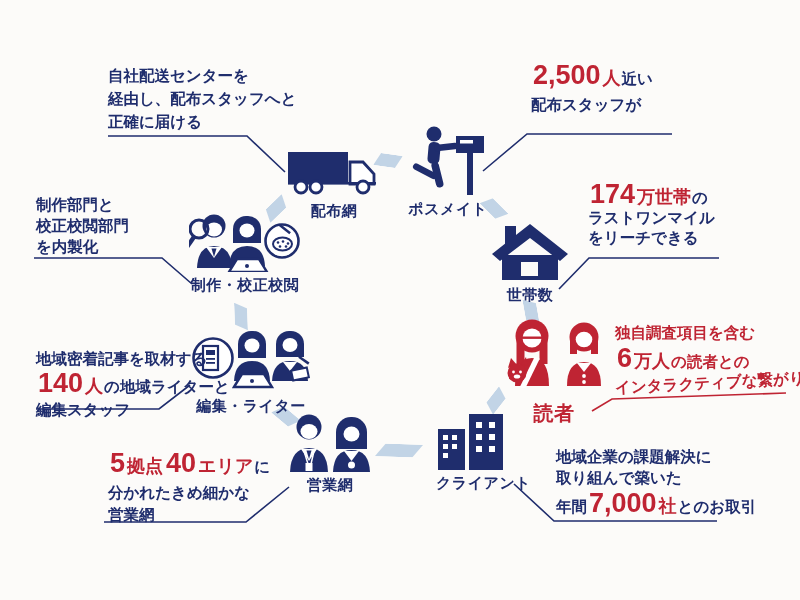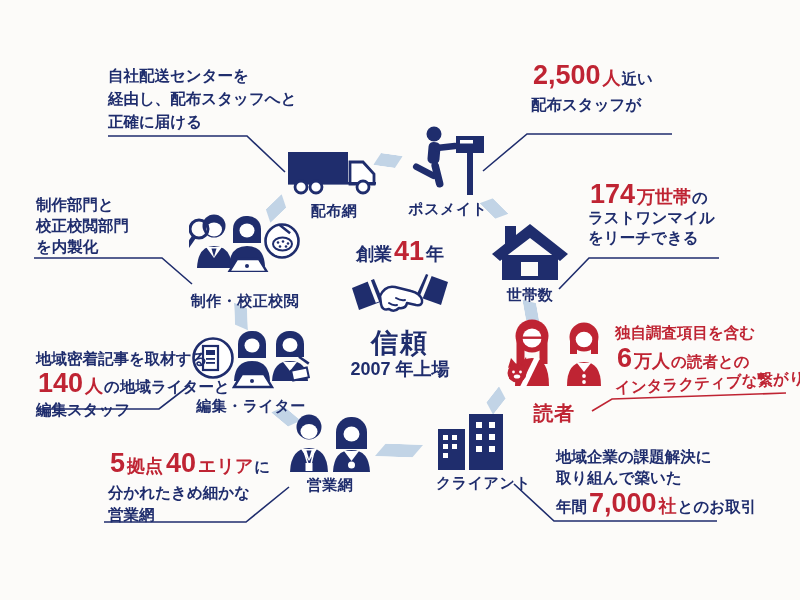--- a/index.html
+++ b/index.html
@@ -49,35 +49,20 @@
 
   <div class="conn" style="left:374px;top:154px;width:28px;height:13px;transform:rotate(8deg);"></div>
   <div class="conn" style="left:480px;top:202px;width:28px;height:13px;transform:rotate(45deg);"></div>
   <div class="conn" style="left:518px;top:305px;width:26px;height:13px;transform:rotate(80deg);"></div>
   <div class="conn" style="left:483px;top:394px;width:26px;height:13px;transform:rotate(128deg);"></div>
   <div class="conn" style="left:375px;top:444px;width:48px;height:13px;transform:rotate(182deg);"></div>
   <div class="conn" style="left:272px;top:410px;width:28px;height:13px;transform:rotate(220deg);"></div>
   <div class="conn" style="left:227px;top:310px;width:28px;height:13px;transform:rotate(268deg);"></div>
   <div class="conn" style="left:262px;top:202px;width:28px;height:13px;transform:rotate(316deg);"></div>
 
-  <div id="center-block">
-    <div class="founded">
-      <span class="f18">創業</span><span class="num-lg">41</span><span class="f18">年</span>
-    </div>
-    <svg width="100" height="54" viewBox="0 0 100 54">
-      <polygon points="2,18 24,9 33,31 9,40" fill="#1f2d6d"></polygon>
-      <polygon points="98,12 76,4 66,26 91,35" fill="#1f2d6d"></polygon>
-      <rect x="21" y="8" width="3.5" height="25" fill="#fcfbf9" transform="rotate(-21 23 20)"></rect>
-      <rect x="74" y="4" width="3.5" height="24" fill="#fcfbf9" transform="rotate(22 76 16)"></rect>
-      <path d="M30 26 q5 -11 15 -9 l16 4 q9 2 11 9 q1 6 -6 5 l-9 -2 q-1 6 -8 5 q-5 5 -10 1 q-7 2 -8 -5 z" fill="#fff" stroke="#1f2d6d" stroke-width="2.5" stroke-linejoin="round"></path>
-      <path d="M39 33 q4 3 8 2 M46 28 q5 3 9 2" fill="none" stroke="#1f2d6d" stroke-width="2" stroke-linecap="round"></path>
-    </svg>
-    <div class="trust">信頼</div>
-    <div class="listed">2007 年上場</div>
-  </div>
 
   <div class="node" style="left:286px;top:144px;width:96px;">
     <svg width="96" height="54" viewBox="0 0 96 54">
       <rect x="2" y="8" width="60" height="32" fill="#1f2d6d"></rect>
       <path d="M64 18 h13 l11 12 v10 h-24 z" fill="#fff" stroke="#1f2d6d" stroke-width="2.8"></path>
       <rect x="2" y="38" width="88" height="2.6" fill="#1f2d6d"></rect>
       <circle cx="15" cy="43" r="6" fill="#fff" stroke="#1f2d6d" stroke-width="2.8"></circle>
       <circle cx="30" cy="43" r="6" fill="#fff" stroke="#1f2d6d" stroke-width="2.8"></circle>
       <circle cx="77" cy="43" r="6" fill="#fff" stroke="#1f2d6d" stroke-width="2.8"></circle>
     </svg>
@@ -234,21 +219,21 @@
         <circle cx="17" cy="21" r="16.5" fill="#fff" stroke="#1f2d6d" stroke-width="2.6"></circle>
         <ellipse cx="17.5" cy="24" rx="9.5" ry="6.5" fill="#fff" stroke="#1f2d6d" stroke-width="2"></ellipse>
         <circle cx="13" cy="22.5" r="1.3" fill="#1f2d6d"></circle>
         <circle cx="18" cy="21.5" r="1.3" fill="#1f2d6d"></circle>
         <circle cx="23" cy="23.5" r="1.3" fill="#1f2d6d"></circle>
         <circle cx="15" cy="26.5" r="1.3" fill="#1f2d6d"></circle>
         <circle cx="21" cy="26.5" r="1.3" fill="#1f2d6d"></circle>
         <rect x="14" y="4" width="14" height="2.5" fill="#1f2d6d" transform="rotate(38 15 5)"></rect>
       </g>
     </svg>
-    <div class="node-label" style="margin-top:16px;">制作・校正校閲</div>
+    <div class="node-label" style="margin-top:0;">制作・校正校閲</div>
   </div>
 
   <div class="ann" id="ann-delivery" style="left:108px;top:64px;">
     <div class="a-line">自社配送センターを</div>
     <div class="a-line">経由し、配布スタッフへと</div>
     <div class="a-line">正確に届ける</div>
   </div>
 
   <div class="ann" id="ann-staff" style="left:531px;top:60px;">
     <div class="a-line big-line"><span class="num-lg">2,500</span><span class="unit-md">人</span><span class="sm">近い</span></div>

